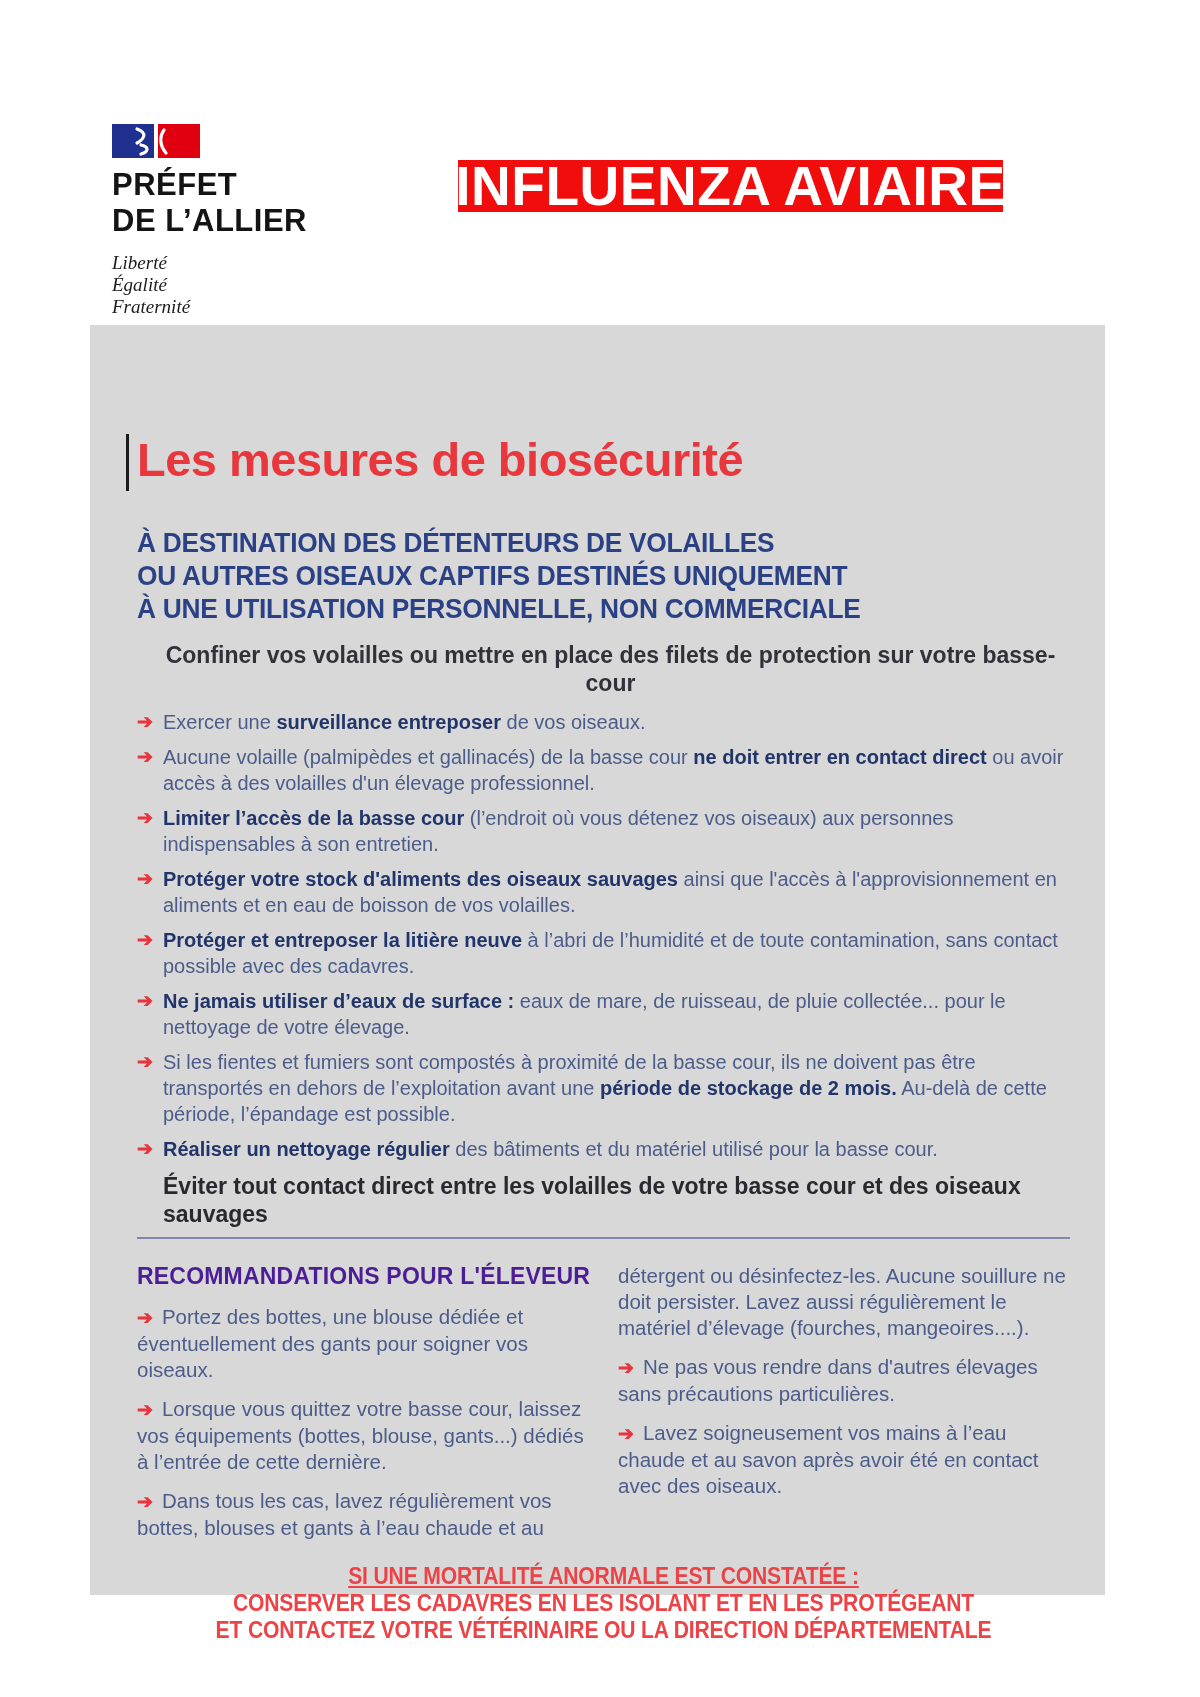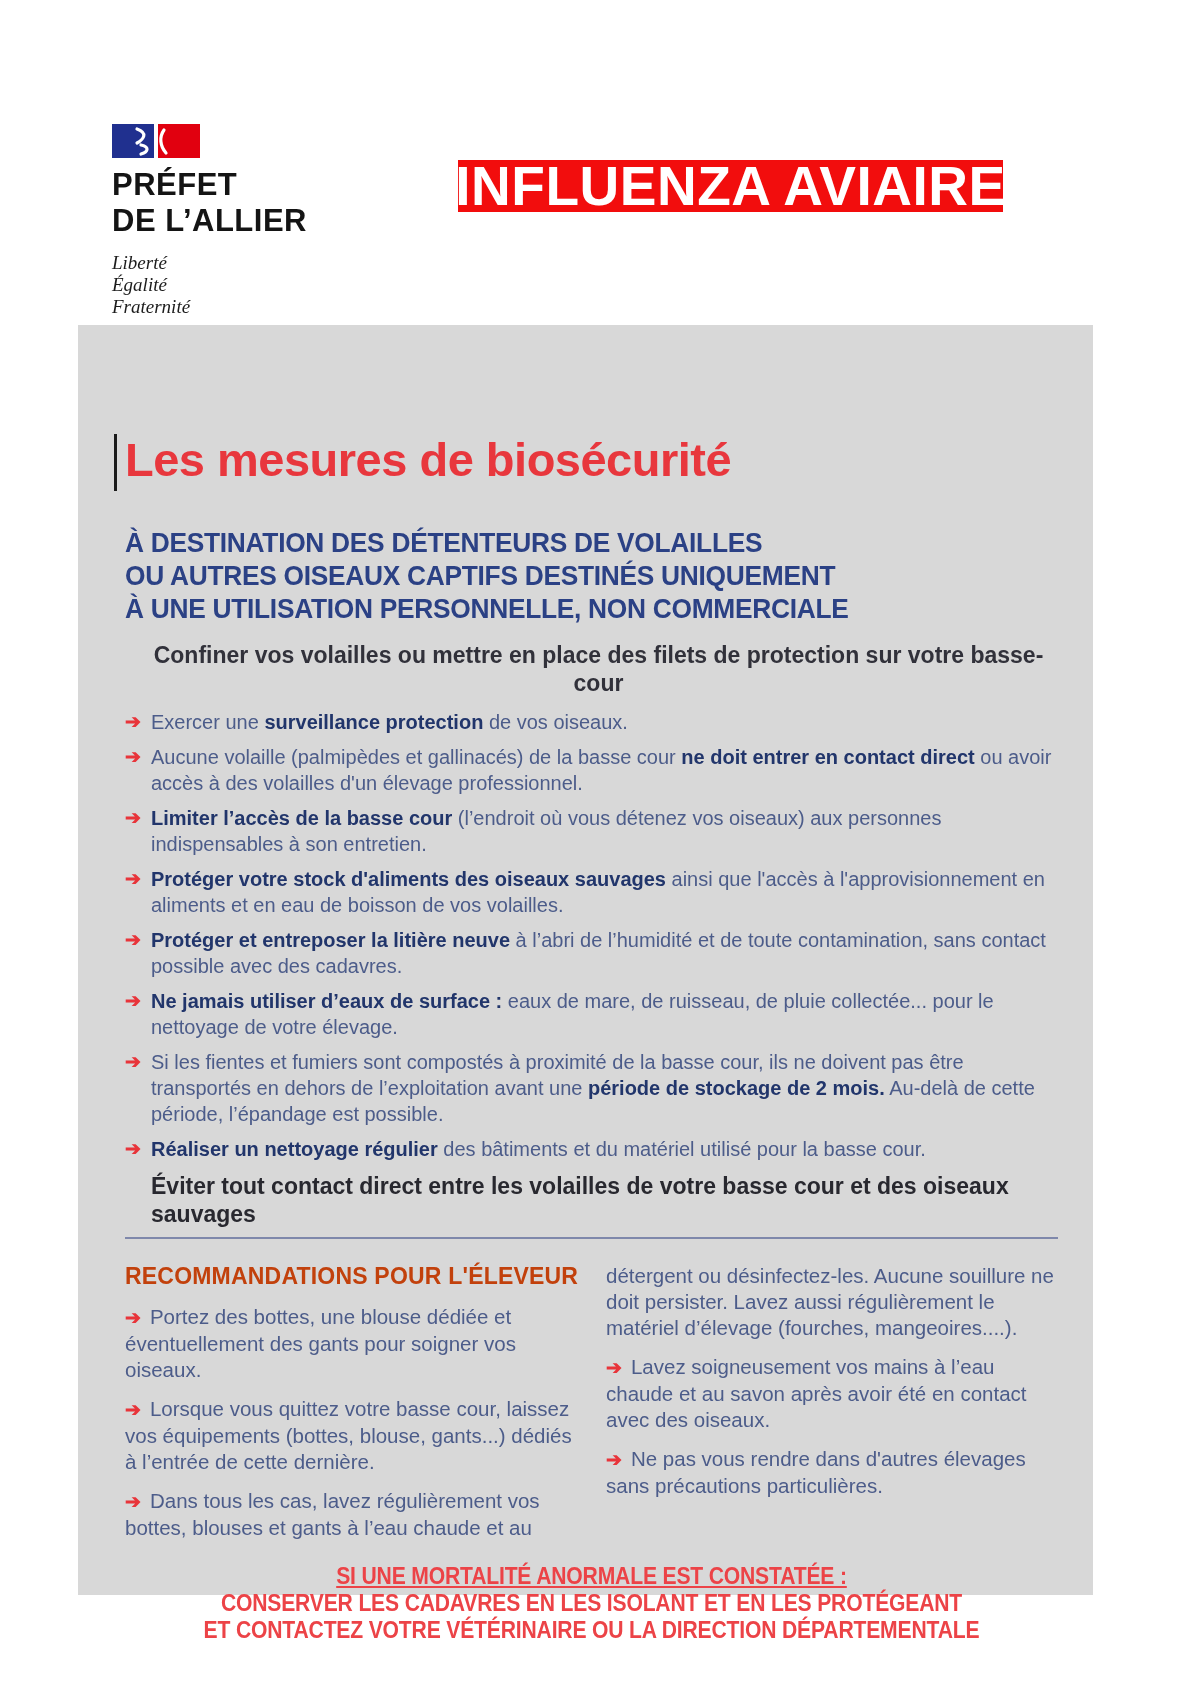--- a/index.html
+++ b/index.html
@@ -12,40 +12,40 @@
   .flag-svg{display:block;width:88px;height:34px;}
   .institution{margin-top:9px;font-weight:700;font-size:31px;line-height:36px;color:#141414;letter-spacing:.5px;}
   .motto{margin-top:13px;font-family:"Liberation Serif",serif;font-style:italic;font-size:19px;line-height:22px;color:#1c1c1c;}
   .banner{
     position:absolute;left:458px;top:160px;width:545px;height:52px;background:#f20d0d;
     display:flex;align-items:center;justify-content:center;
     color:#ffffff;font-weight:700;font-size:55px;letter-spacing:.5px;white-space:nowrap;
   }
   
   .panel{
-    position:absolute;left:78px;top:325px;width:1015px;height:1270px;background:#d8d8d8;
+    position:absolute;left:90px;top:325px;width:1015px;height:1270px;background:#d8d8d8;
     box-sizing:border-box;padding:106px 35px 0 47px;
   }
   .title{position:relative;color:#e8373d;font-weight:700;font-size:47px;line-height:57px;letter-spacing:-0.5px;}
   .cursor-bar{position:absolute;left:-11px;top:3px;width:3px;height:57px;background:#1b1b1b;}
   .audience{margin-top:38px;color:#2b4185;font-weight:700;font-size:28px;line-height:33px;
     transform:scaleX(.94);transform-origin:left center;letter-spacing:-.3px;white-space:nowrap;}
   .confine{margin-top:16px;padding-left:14px;color:#31313a;font-weight:600;font-size:23px;line-height:28px;text-align:center;}
   .measures{margin-top:12px;}
   .measure{display:flex;margin-bottom:9px;font-size:20px;line-height:26px;color:#4c5c8a;}
   .arrow{flex:0 0 auto;width:26px;color:#e8343a;font-weight:700;font-size:19px;}
   .mtext{flex:1 1 auto;}
   .b{font-weight:700;color:#21356b;}
   .avoid{margin-top:10px;padding-left:26px;color:#28282f;font-weight:600;font-size:23px;line-height:28px;}
   .rule{margin-top:9px;border-top:2px solid #7f88ab;height:0;}
   
   .recs{display:flex;margin-top:24px;}
   .col-left{width:455px;margin-right:26px;}
   .col-right{width:452px;}
-  .rec-heading{color:#c2410c;font-weight:700;font-size:23px;line-height:26px;letter-spacing:.2px;margin-bottom:15px;}
+  .rec-heading{color:#4c1d95;font-weight:700;font-size:23px;line-height:26px;letter-spacing:.2px;margin-bottom:15px;}
   .rec-item{font-size:20.5px;line-height:26px;color:#4c5c8a;margin-bottom:13px;}
   .arrow-inline{color:#e8343a;font-weight:700;font-size:19px;margin-right:9px;}
   
   .alert{margin-top:8px;text-align:center;color:#ec4347;font-weight:700;font-size:24px;line-height:27px;
     transform:scaleX(.88);transform-origin:center;letter-spacing:-.2px;}
   .alert-line{white-space:nowrap;}
   .alert-line.underline{text-decoration:underline;}
 </style>
 </head>
 <body>
@@ -81,21 +81,21 @@
     <div>À DESTINATION DES DÉTENTEURS DE VOLAILLES</div>
     <div>OU AUTRES OISEAUX CAPTIFS DESTINÉS UNIQUEMENT</div>
     <div>À UNE UTILISATION PERSONNELLE, NON COMMERCIALE</div>
   </div>
 
   <div class="confine">Confiner vos volailles ou mettre en place des filets de protection sur votre basse-cour</div>
 
   <div class="measures">
     <div class="measure">
       <span class="arrow">➔</span>
-      <span class="mtext"><span>Exercer une </span><span class="b">surveillance protection</span><span> de vos oiseaux.</span></span>
+      <span class="mtext"><span>Exercer une </span><span class="b">surveillance entreposer</span><span> de vos oiseaux.</span></span>
     </div>
     <div class="measure">
       <span class="arrow">➔</span>
       <span class="mtext"><span>Aucune volaille (palmipèdes et gallinacés) de la basse cour </span><span class="b">ne doit entrer en contact direct</span><span> ou avoir accès à des volailles d'un élevage professionnel.</span></span>
     </div>
     <div class="measure">
       <span class="arrow">➔</span>
       <span class="mtext"><span class="b">Limiter l’accès de la basse cour</span><span> (l’endroit où vous détenez vos oiseaux) aux personnes indispensables à son entretien.</span></span>
     </div>
     <div class="measure">
@@ -125,22 +125,22 @@
 
   <div class="recs">
     <div class="col-left">
       <div class="rec-heading">RECOMMANDATIONS POUR L'ÉLEVEUR</div>
       <div class="rec-item"><span class="arrow-inline">➔</span><span>Portez des bottes, une blouse dédiée et éventuellement des gants pour soigner vos oiseaux.</span></div>
       <div class="rec-item"><span class="arrow-inline">➔</span><span>Lorsque vous quittez votre basse cour, laissez vos équipements (bottes, blouse, gants...) dédiés à l’entrée de cette dernière.</span></div>
       <div class="rec-item"><span class="arrow-inline">➔</span><span>Dans tous les cas, lavez régulièrement vos bottes, blouses et gants à l’eau chaude et au</span></div>
     </div>
     <div class="col-right">
       <div class="rec-item"><span>détergent ou désinfectez-les. Aucune souillure ne doit persister. Lavez aussi régulièrement le matériel d’élevage (fourches, mangeoires....).</span></div>
+      <div class="rec-item"><span class="arrow-inline">➔</span><span>Ne pas vous rendre dans d'autres élevages sans précautions particulières.</span></div>
       <div class="rec-item"><span class="arrow-inline">➔</span><span>Lavez soigneusement vos mains à l’eau chaude et au savon après avoir été en contact avec des oiseaux.</span></div>
-      <div class="rec-item"><span class="arrow-inline">➔</span><span>Ne pas vous rendre dans d'autres élevages sans précautions particulières.</span></div>
     </div>
   </div>
 
   <div class="alert">
     <div class="alert-line underline">SI UNE MORTALITÉ ANORMALE EST CONSTATÉE :</div>
     <div class="alert-line">CONSERVER LES CADAVRES EN LES ISOLANT ET EN LES PROTÉGEANT</div>
     <div class="alert-line">ET CONTACTEZ VOTRE VÉTÉRINAIRE OU LA DIRECTION DÉPARTEMENTALE</div>
 
   </div>
 

